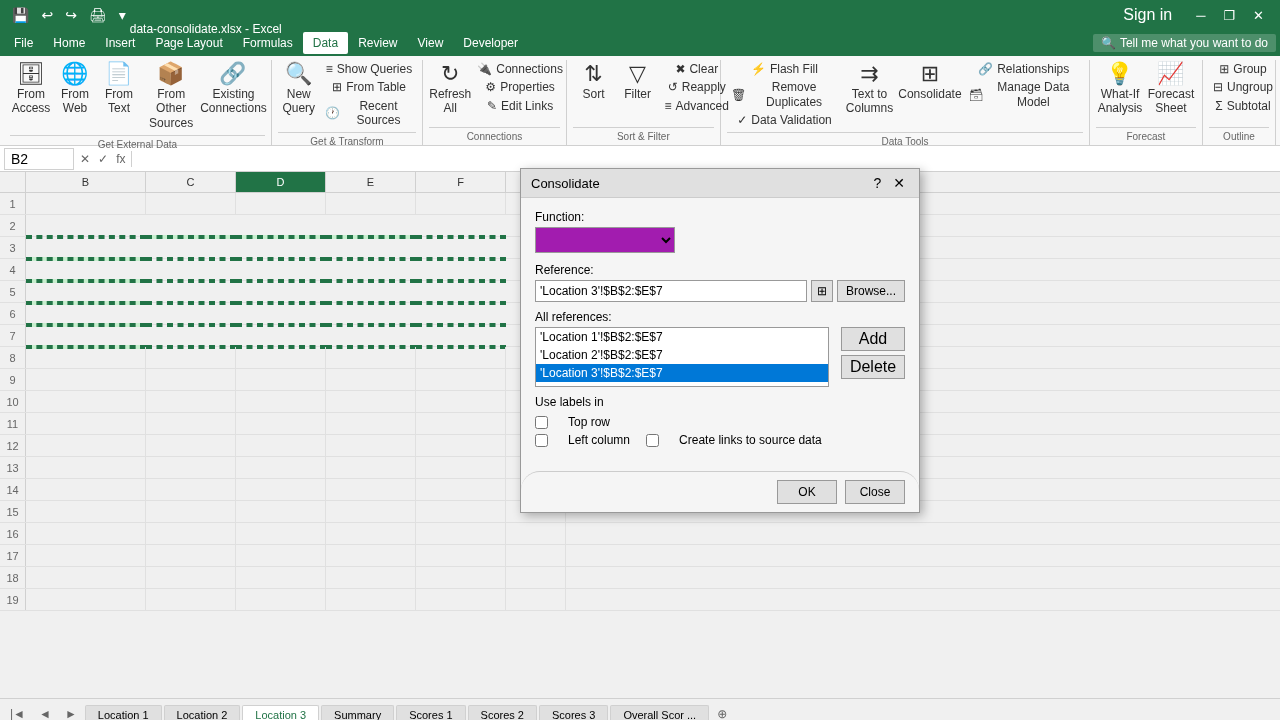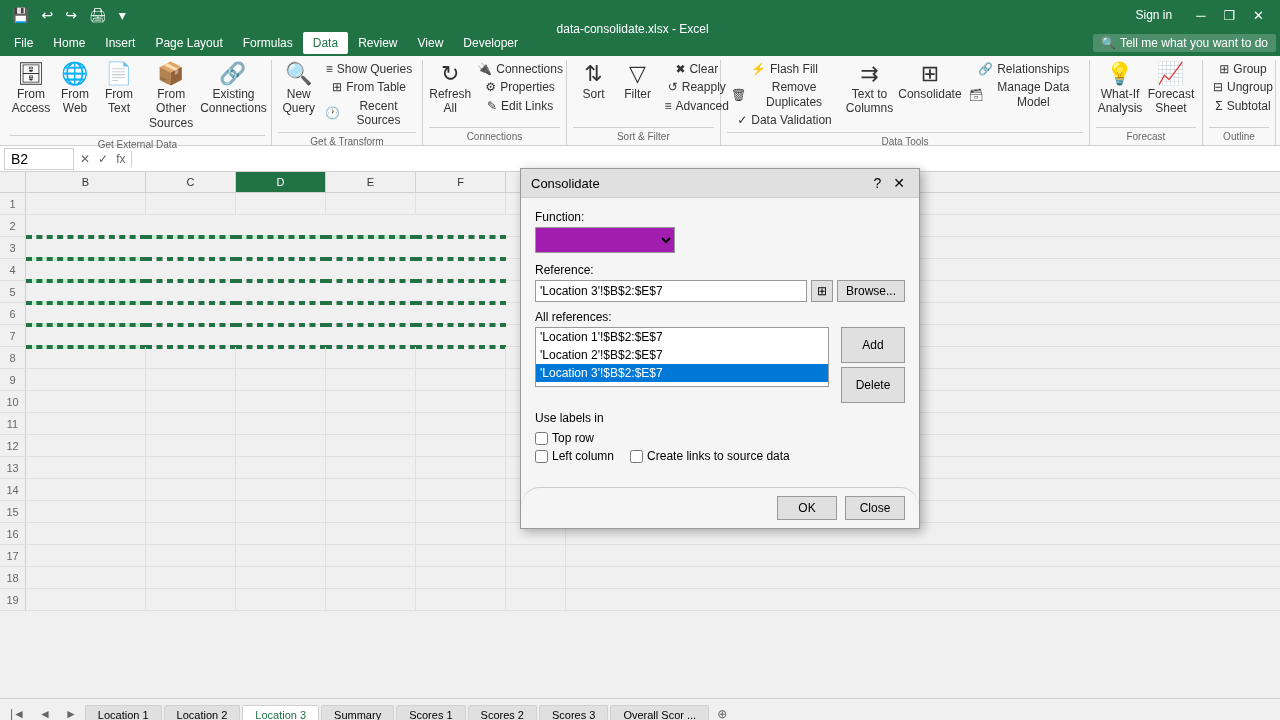--- a/index.html
+++ b/index.html
@@ -9,24 +9,24 @@
     #titlebar {
       background: #217346;
       height: 30px;
       display: flex;
       align-items: center;
       padding: 0 8px;
       color: white;
     }
     #titlebar .title-icons { display: flex; gap: 4px; align-items: center; }
     #titlebar .title-icons span { font-size: 14px; color: white; cursor: pointer; padding: 2px 4px; }
-    #titlebar .app-title { flex: 1; text-align: center; font-size: 12px; color: white; margin-top: 28px; }
+    #titlebar .app-title { flex: 1; text-align: left; font-size: 12px; color: white; margin-top: 28px; }
     #titlebar .win-controls { display: flex; gap: 2px; }
     #titlebar .win-controls span { color: white; font-size: 13px; padding: 2px 8px; cursor: pointer; }
-    #titlebar .sign-in { font-size: 12px; color: white; margin-right: 16px; }
+    #titlebar .sign-in { font-size: 16px; color: white; margin-right: 16px; }
 
     
     #menubar {
       background: #217346;
       height: 26px;
       display: flex;
       align-items: center;
       padding: 0 4px;
       color: white;
     }
@@ -302,29 +302,29 @@
       background: #0078d7;
       color: white;
     }
     .dialog-side-btns {
       display: flex;
       flex-direction: column;
       gap: 4px;
       margin-left: 6px;
     }
     .dialog-side-btn {
-      height: 36px;
+      height: 24px;
       width: 64px;
       border: 1px solid #999;
       background: #e0e0e0;
       cursor: pointer;
-      font-size: 12px;
+      font-size: 16px;
     }
     .dialog-section-title { font-size: 12px; margin-bottom: 6px; }
-    .checkbox-row { display: flex; align-items: center; gap: 4px; margin-bottom: 4px; font-size: 12px; }
+    .checkbox-row { display: flex; align-items: center; gap: 20px; margin-bottom: 4px; font-size: 12px; }
     .checkbox-row input[type=checkbox] { width: 13px; height: 13px; }
     .dialog-footer {
       display: flex;
       justify-content: flex-end;
       gap: 8px;
       padding: 8px 14px;
       border-top: 1px solid #ccc;
       border-radius: 19px;
     }
     .dialog-ok-btn {

